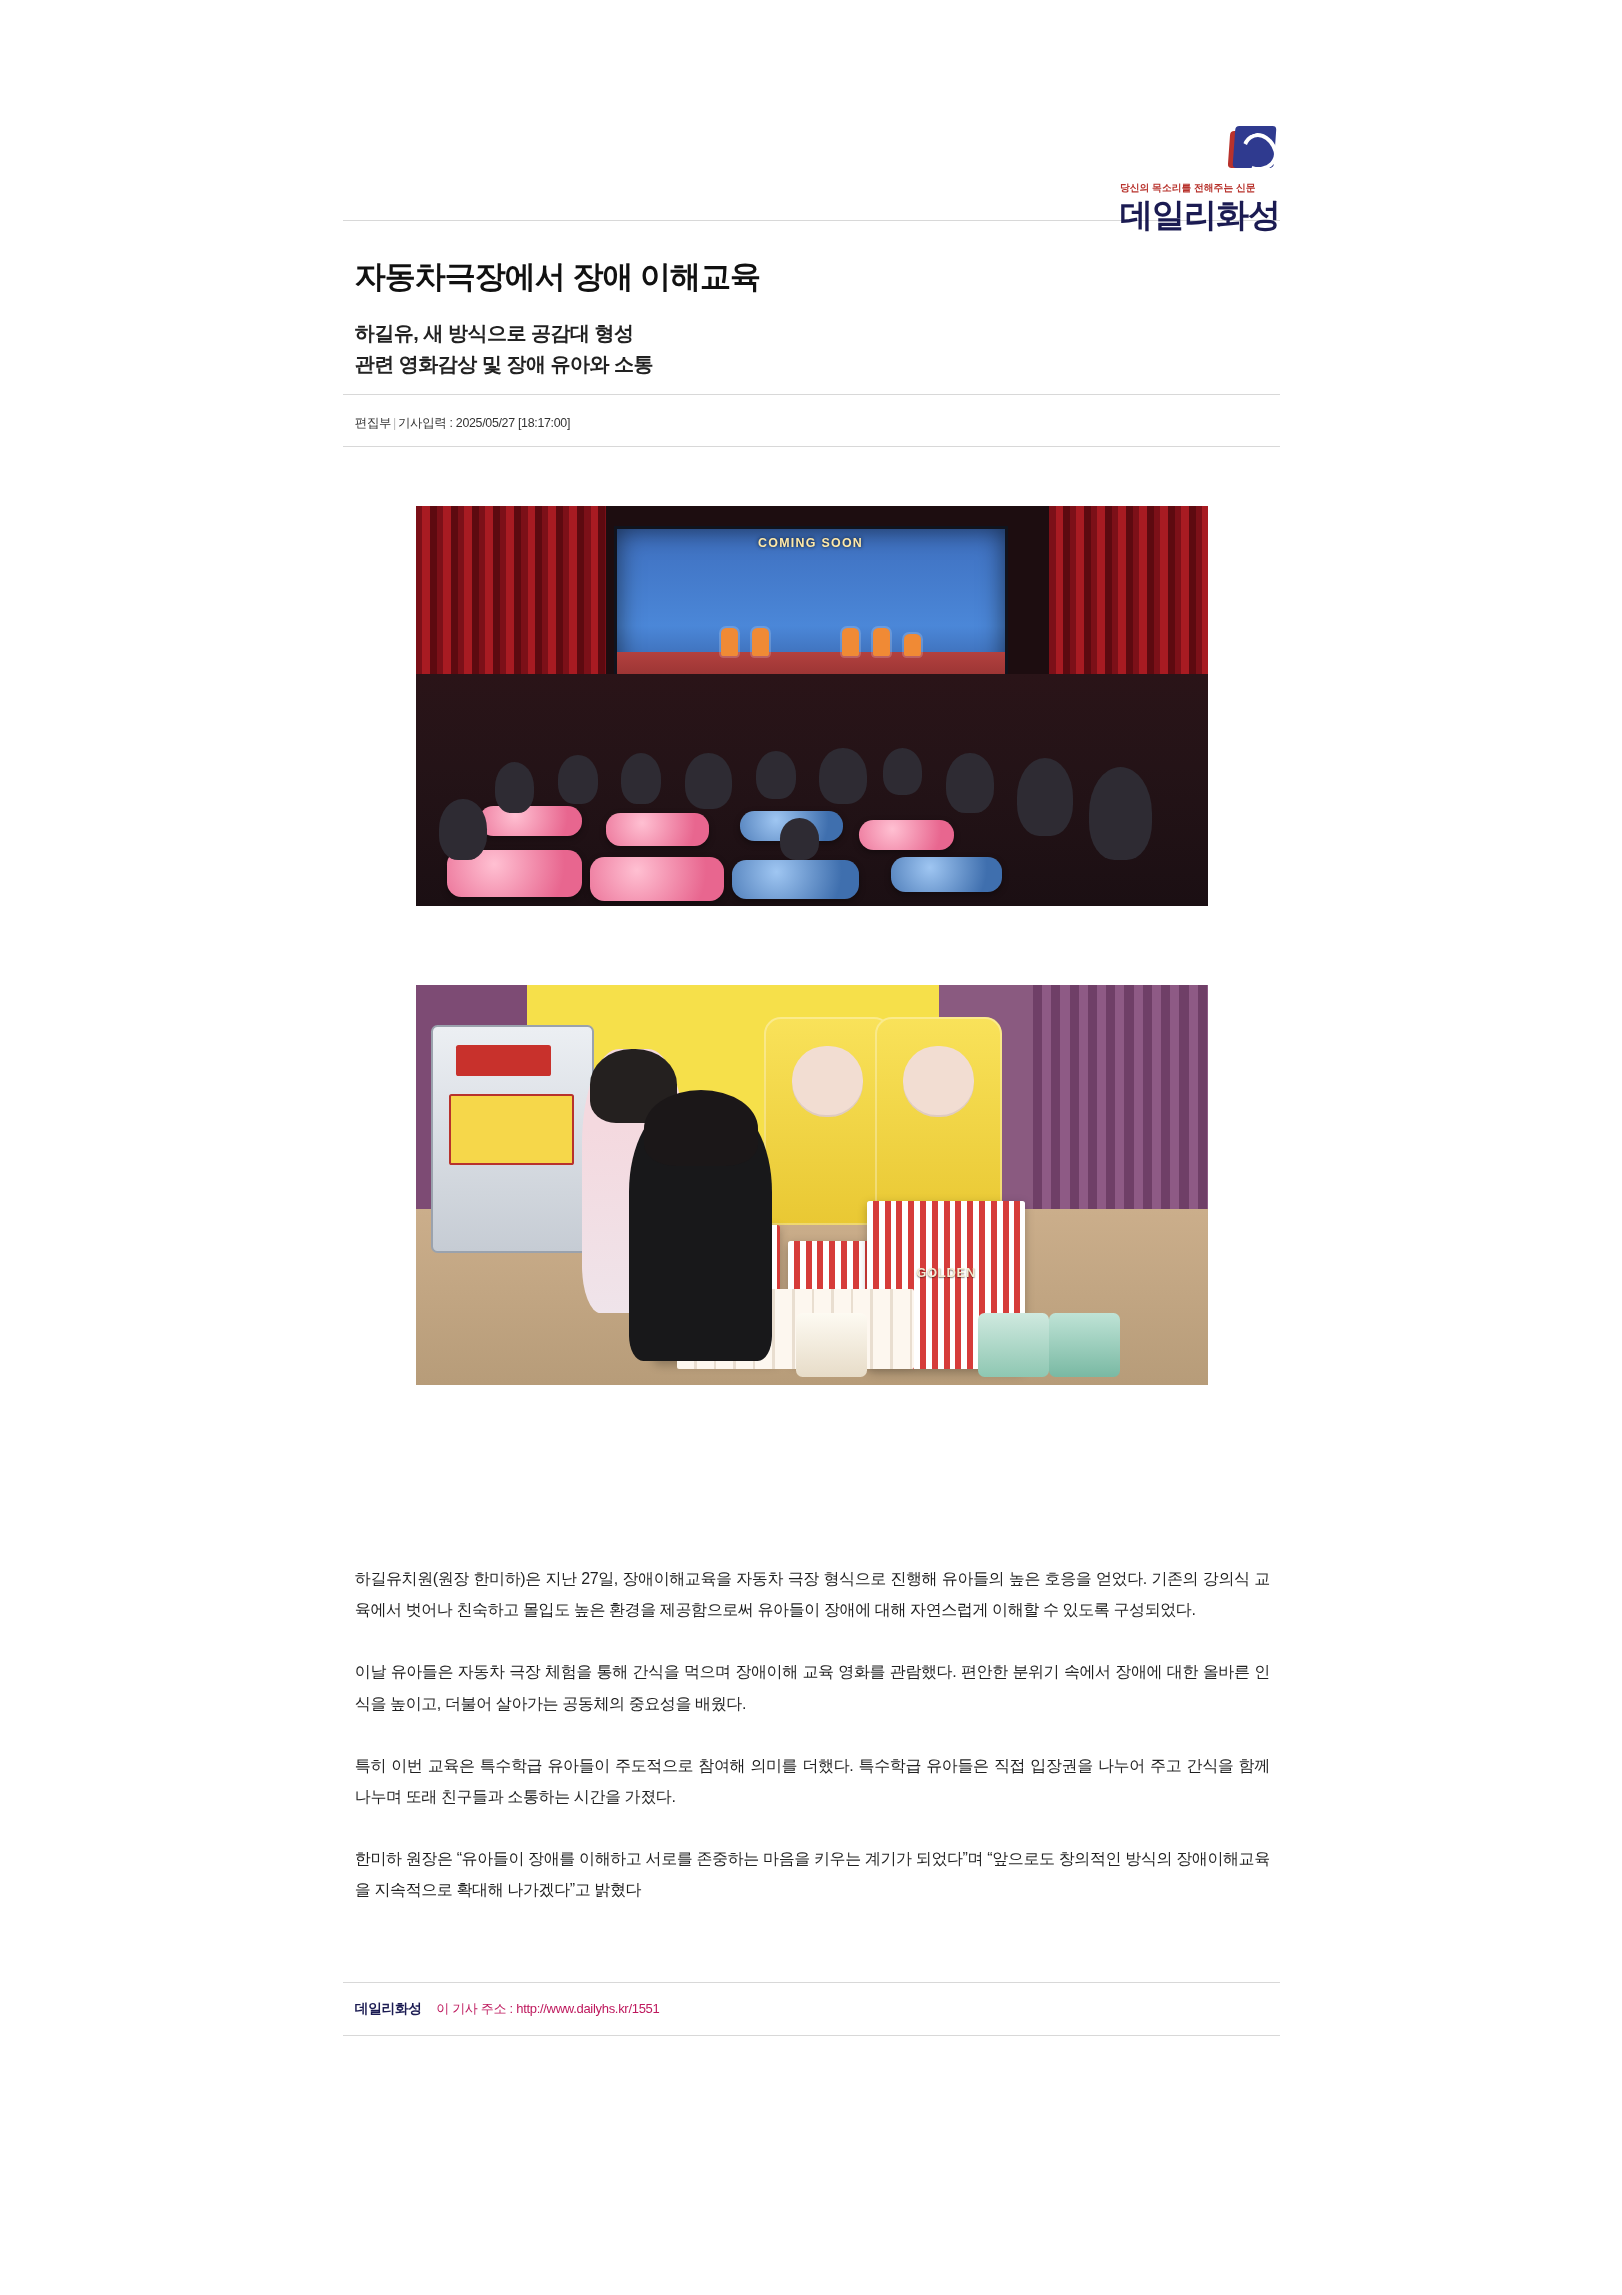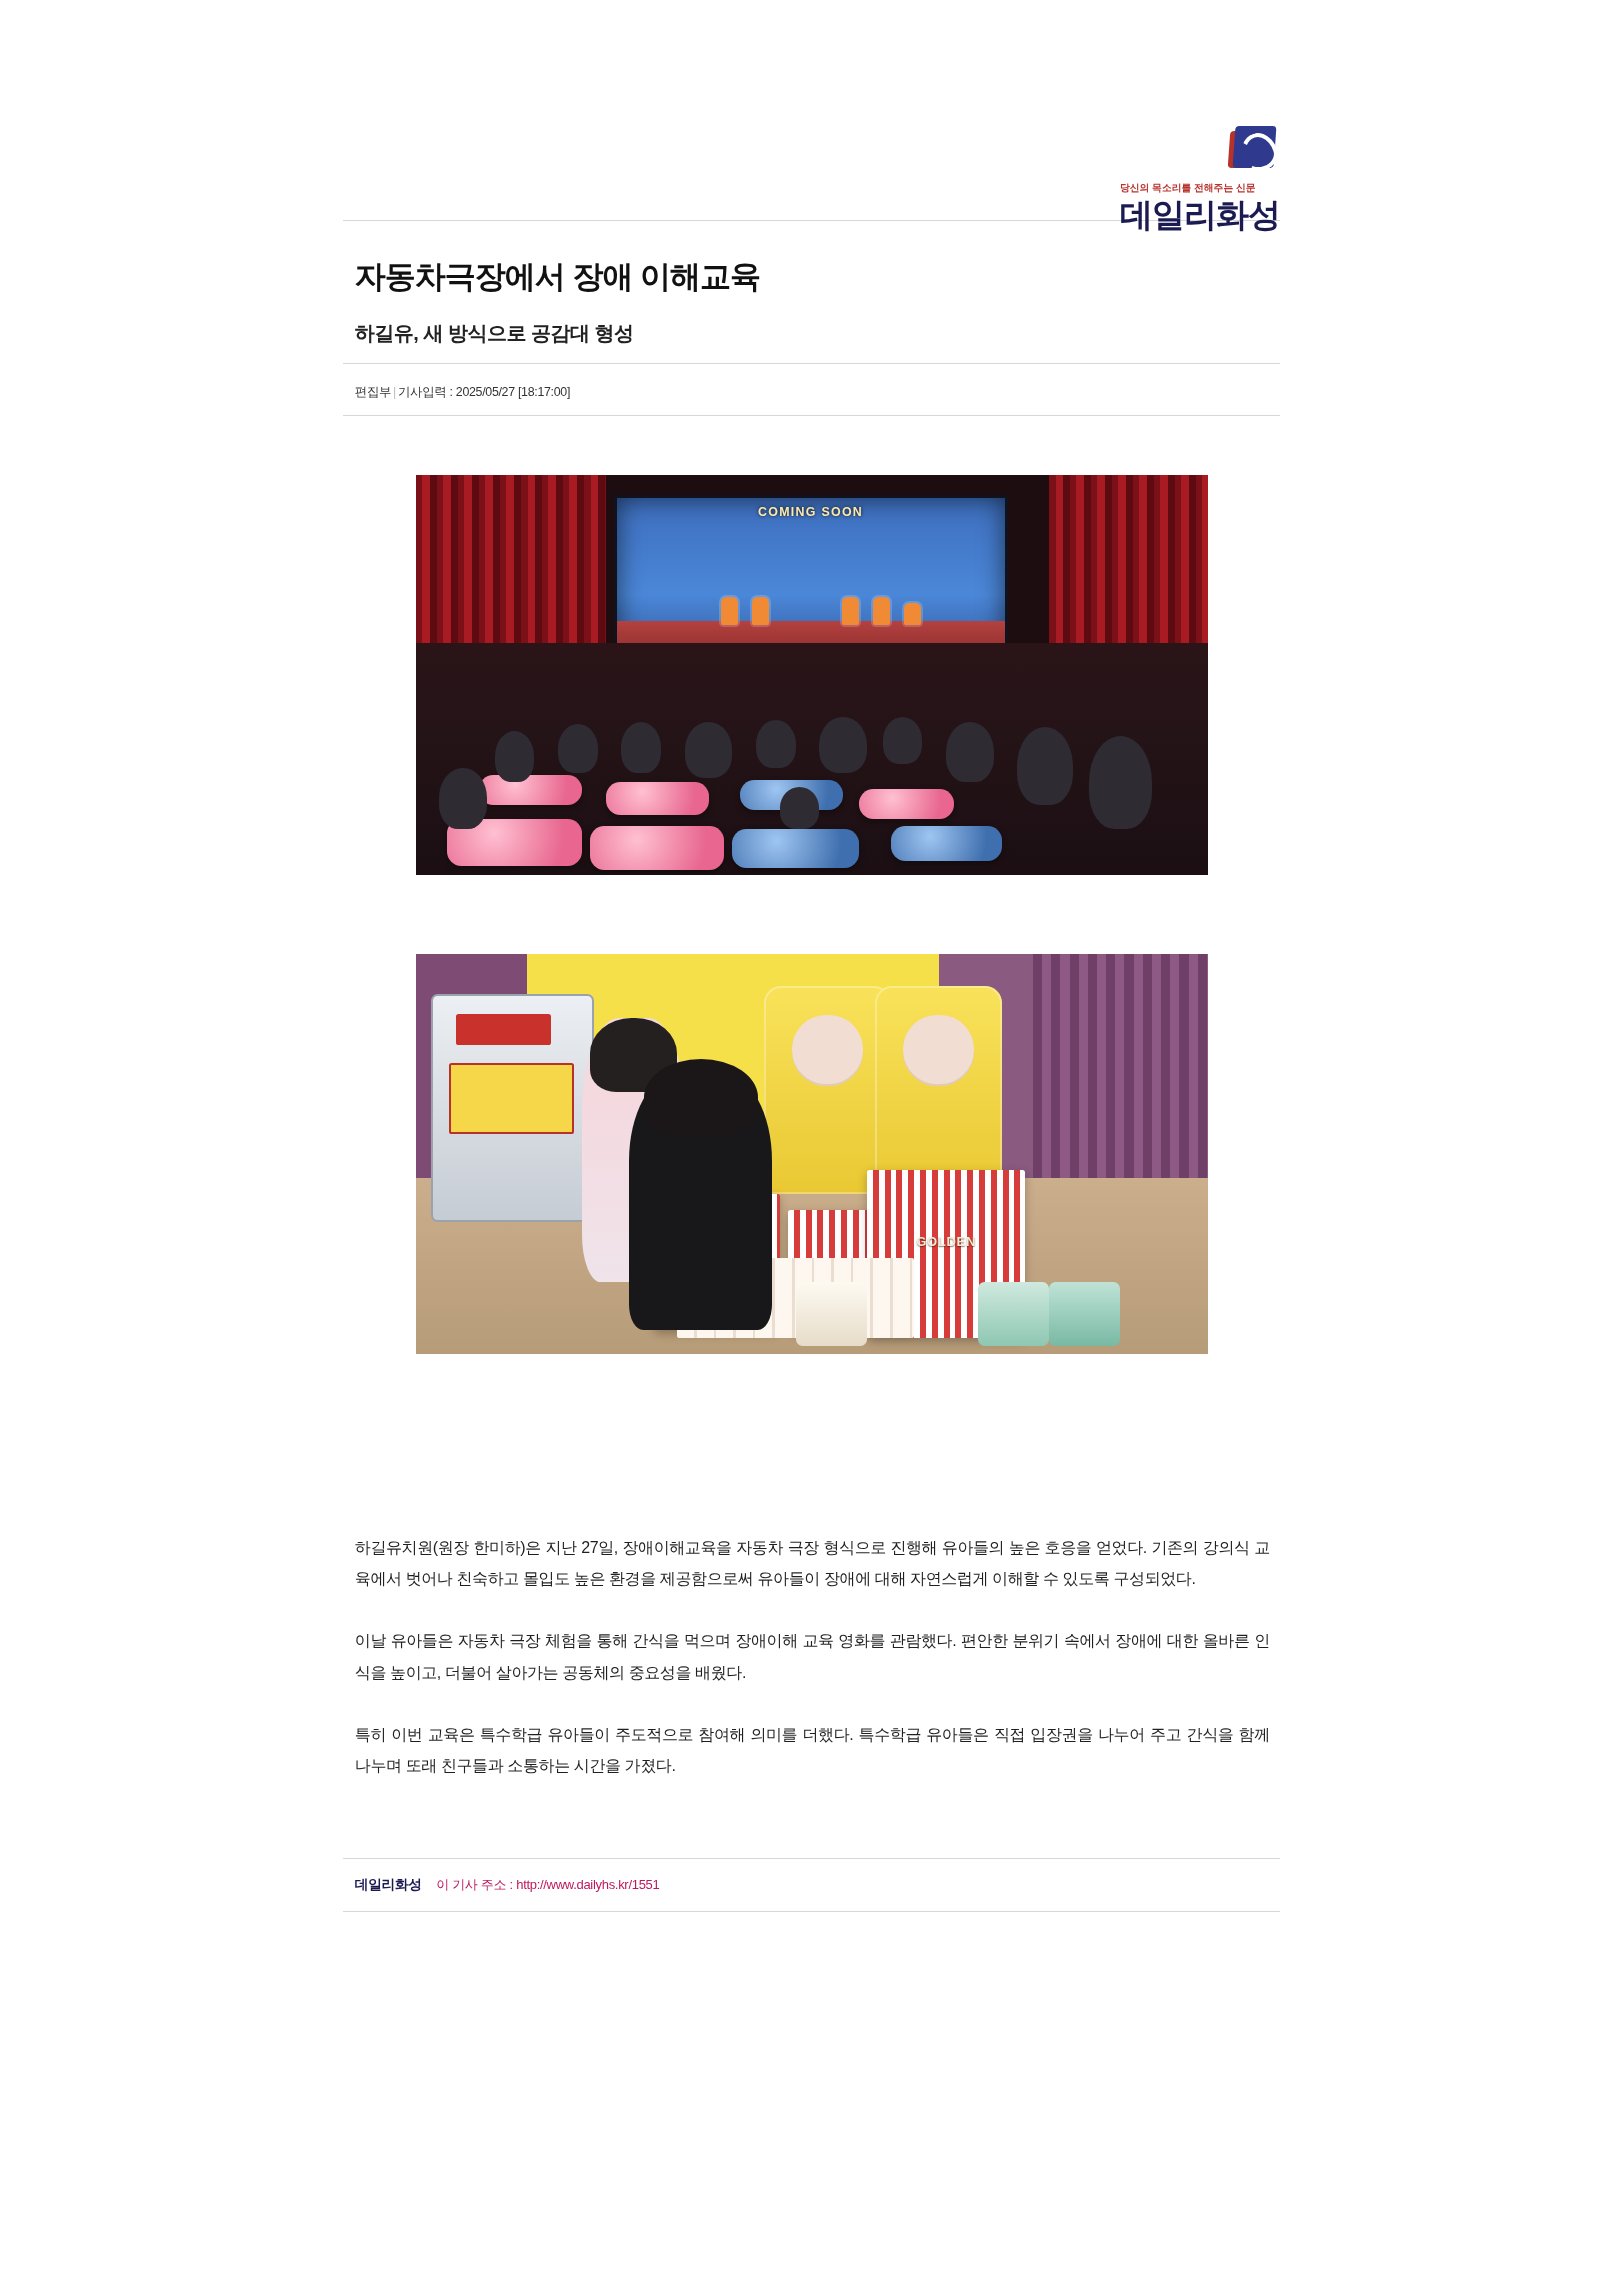--- a/index.html
+++ b/index.html
@@ -349,20 +349,21 @@
         <div class="logo-name">데일리화성</div>
       </div>
     </div>
 
     <hr class="rule">
 
     <h1 class="headline">자동차극장에서 장애 이해교육</h1>
 
     <div class="subheads">
       <div class="subhead">하길유, 새 방식으로 공감대 형성</div>
+      <div class="subhead">관련 영화감상 및 장애 유아와 소통</div>
     </div>
 
     <hr class="rule byline-rule-top">
     <div class="byline-row">
       <span>편집부</span>
       <span class="byline-sep">|</span>
       <span>기사입력 : 2025/05/27 [18:17:00]</span>
     </div>
     <hr class="rule byline-rule-bottom">
 
@@ -435,20 +436,21 @@
         <div class="toy t2"></div>
         <div class="toy t3"></div>
       </div>
 
     </div>
 
     <div class="body-copy">
       <p>하길유치원(원장 한미하)은 지난 27일, 장애이해교육을 자동차 극장 형식으로 진행해 유아들의 높은 호응을 얻었다. 기존의 강의식 교육에서 벗어나 친숙하고 몰입도 높은 환경을 제공함으로써 유아들이 장애에 대해 자연스럽게 이해할 수 있도록 구성되었다.</p>
       <p>이날 유아들은 자동차 극장 체험을 통해 간식을 먹으며 장애이해 교육 영화를 관람했다. 편안한 분위기 속에서 장애에 대한 올바른 인식을 높이고, 더불어 살아가는 공동체의 중요성을 배웠다.</p>
       <p>특히 이번 교육은 특수학급 유아들이 주도적으로 참여해 의미를 더했다. 특수학급 유아들은 직접 입장권을 나누어 주고 간식을 함께 나누며 또래 친구들과 소통하는 시간을 가졌다.</p>
+      <p>한미하 원장은 “유아들이 장애를 이해하고 서로를 존중하는 마음을 키우는 계기가 되었다”며 “앞으로도 창의적인 방식의 장애이해교육을 지속적으로 확대해 나가겠다”고 밝혔다</p>
     </div>
 
     <hr class="rule footer-rule-top">
     <div class="footer-row">
       <span class="footer-brand">데일리화성</span>
       <span class="footer-link">이 기사 주소 : http://www.dailyhs.kr/1551</span>
     </div>
     <hr class="rule footer-rule-bottom">
 
   </div>

